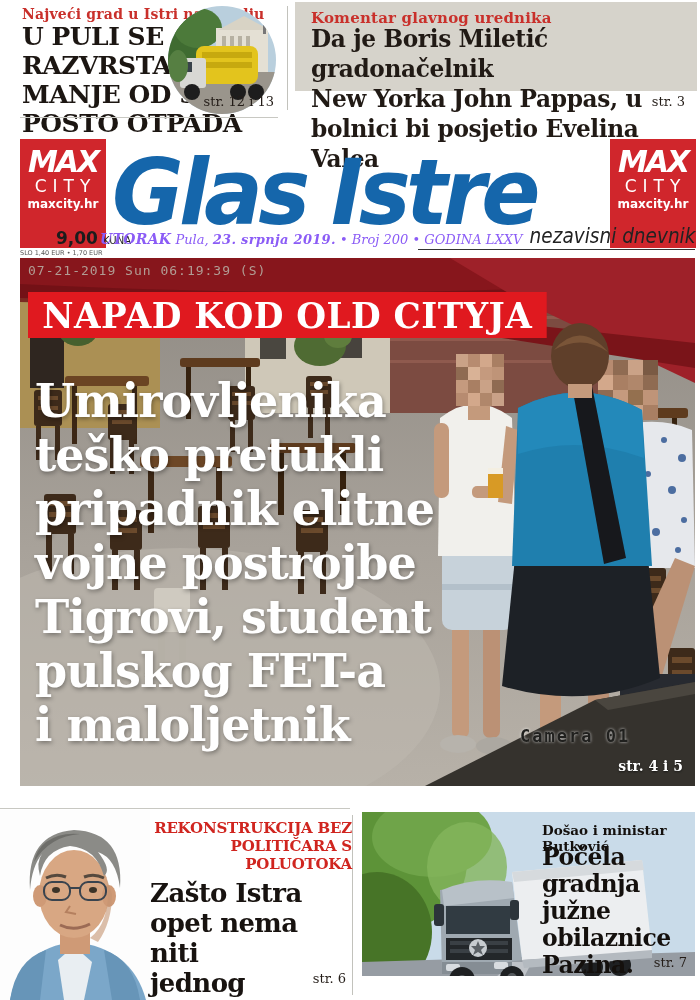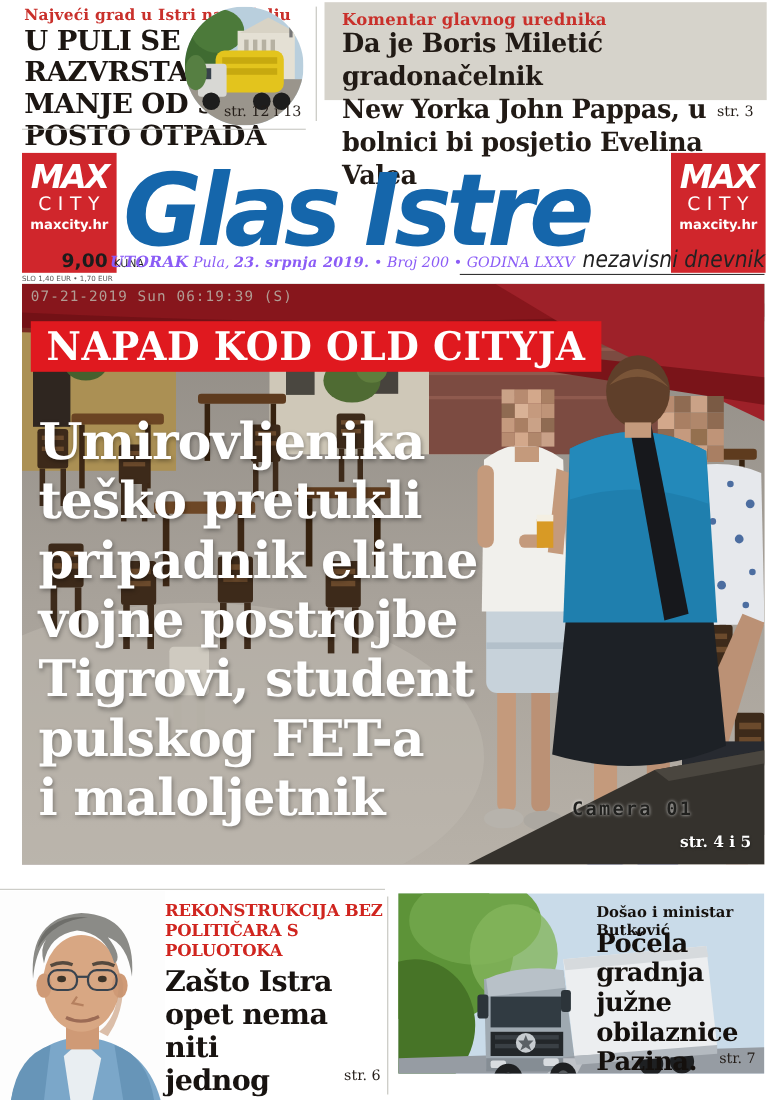--- a/index.html
+++ b/index.html
@@ -34,21 +34,21 @@
   .mainphoto{left:20px;top:258px;width:675px;height:528px;overflow:hidden;background:#a19b93;}
   .cctv{font-family:"DejaVu Sans Mono",monospace;font-size:13px;color:#b9b4a9;opacity:.85;letter-spacing:1px;white-space:nowrap;}
   .banner{background:#e0191f;color:#fff;font-weight:bold;font-size:36px;line-height:46px;
           padding:0 15px;letter-spacing:.5px;white-space:nowrap;transform:scaleX(.95);transform-origin:left top;}
   .mainhl{font-weight:bold;font-size:46px;line-height:54px;color:#fff;letter-spacing:-1px;
           text-shadow:1px 2px 4px rgba(0,0,0,.35);white-space:nowrap;}
   .camlabel{font-family:"DejaVu Sans Mono",monospace;font-weight:bold;font-size:17px;color:#20201e;
             text-shadow:0 0 3px rgba(255,255,255,.8);letter-spacing:2px;white-space:nowrap;}
   .photoref{font-weight:bold;font-size:14px;color:#fff;text-shadow:0 1px 2px rgba(0,0,0,.6);}
   
-  .bl-kicker{color:#d0251f;font-weight:bold;font-size:15px;line-height:18px;letter-spacing:-.2px;}
+  .bl-kicker{color:#d0251f;font-weight:bold;font-size:15px;line-height:18px;letter-spacing:-.2px;text-align:right;}
   .bl-hl{font-weight:bold;font-size:26px;line-height:30px;color:#181310;letter-spacing:-.6px;}
   .br-kicker{font-weight:bold;font-size:13.5px;color:#14100d;}
   .br-hl{font-weight:bold;font-size:23.5px;line-height:27px;color:#14100d;letter-spacing:-.5px;}
 </style>
 </head>
 <body>
 
 <div class="page">
 
   <div class="abs" style="left:20px;top:2px;width:258px;height:114px;">

